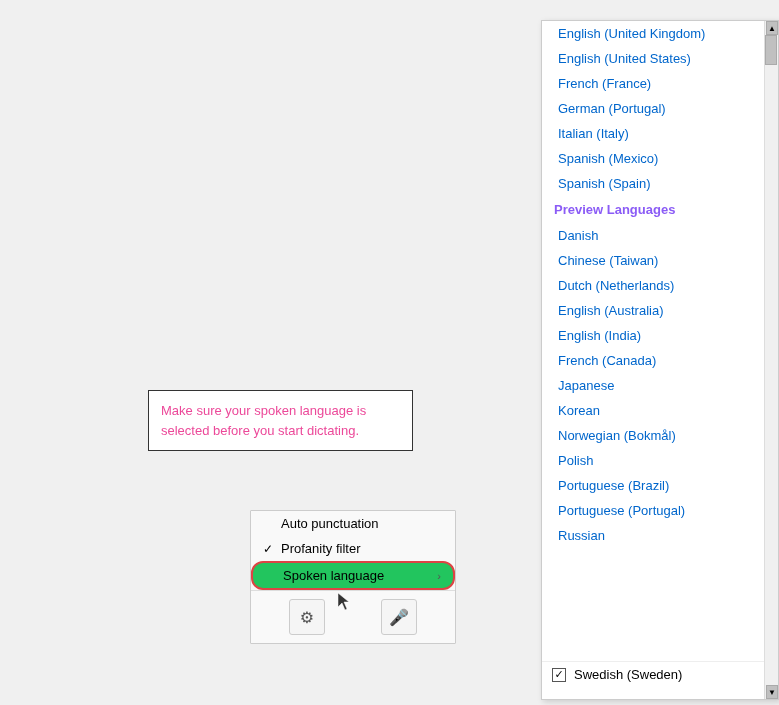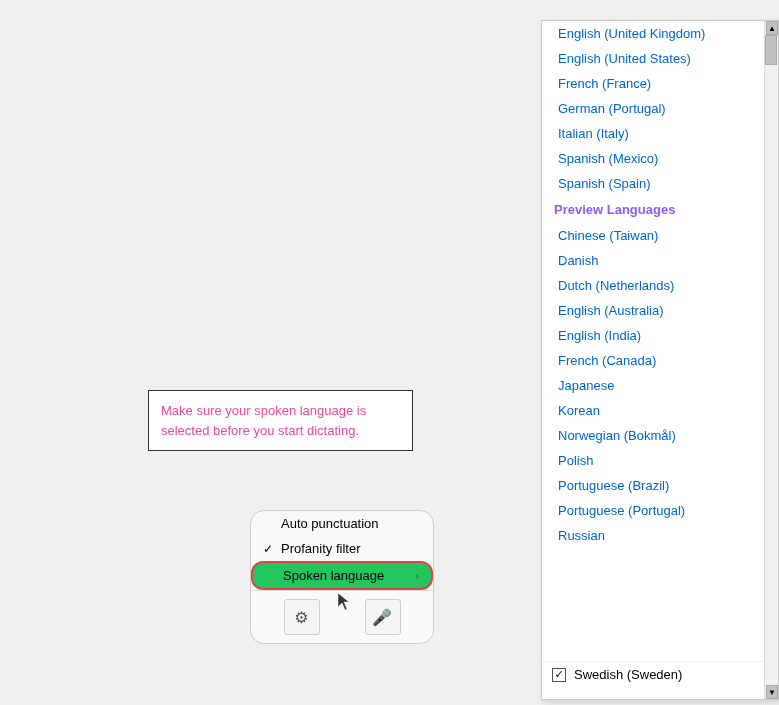--- a/index.html
+++ b/index.html
@@ -35,24 +35,24 @@
       font-size: 13px;
       line-height: 1.5;
       color: #ec4899;
     }
 
     
     .bottom-bar {
       position: absolute;
       left: 250px;
       top: 510px;
-      width: 184px;
+      width: 206px;
       background: #f9f9f9;
       border: 1px solid #ccc;
-      border-radius: 14px;
+      border-radius: 1px;
     }
 
     .menu-item {
       display: flex;
       align-items: center;
       padding: 5px 12px;
       cursor: pointer;
       position: relative;
       white-space: nowrap;
     }
@@ -265,22 +265,22 @@
   <div class="dropdown-scroll">
     <ul class="dropdown-list" id="lang-list">
     <li>English (United Kingdom)</li>
         <li>English (United States)</li>
         <li>French (France)</li>
         <li>German (Portugal)</li>
         <li>Italian (Italy)</li>
         <li>Spanish (Mexico)</li>
         <li>Spanish (Spain)</li>
         <li class="section-header">Preview Languages</li>
+        <li>Danish</li>
         <li>Chinese (Taiwan)</li>
-        <li>Danish</li>
         <li>Dutch (Netherlands)</li>
         <li>English (Australia)</li>
         <li>English (India)</li>
         <li>French (Canada)</li>
         <li>Japanese</li>
         <li>Korean</li>
         <li>Norwegian (Bokmål)</li>
         <li>Polish</li>
         <li>Portuguese (Brazil)</li>
         <li>Portuguese (Portugal)</li>

